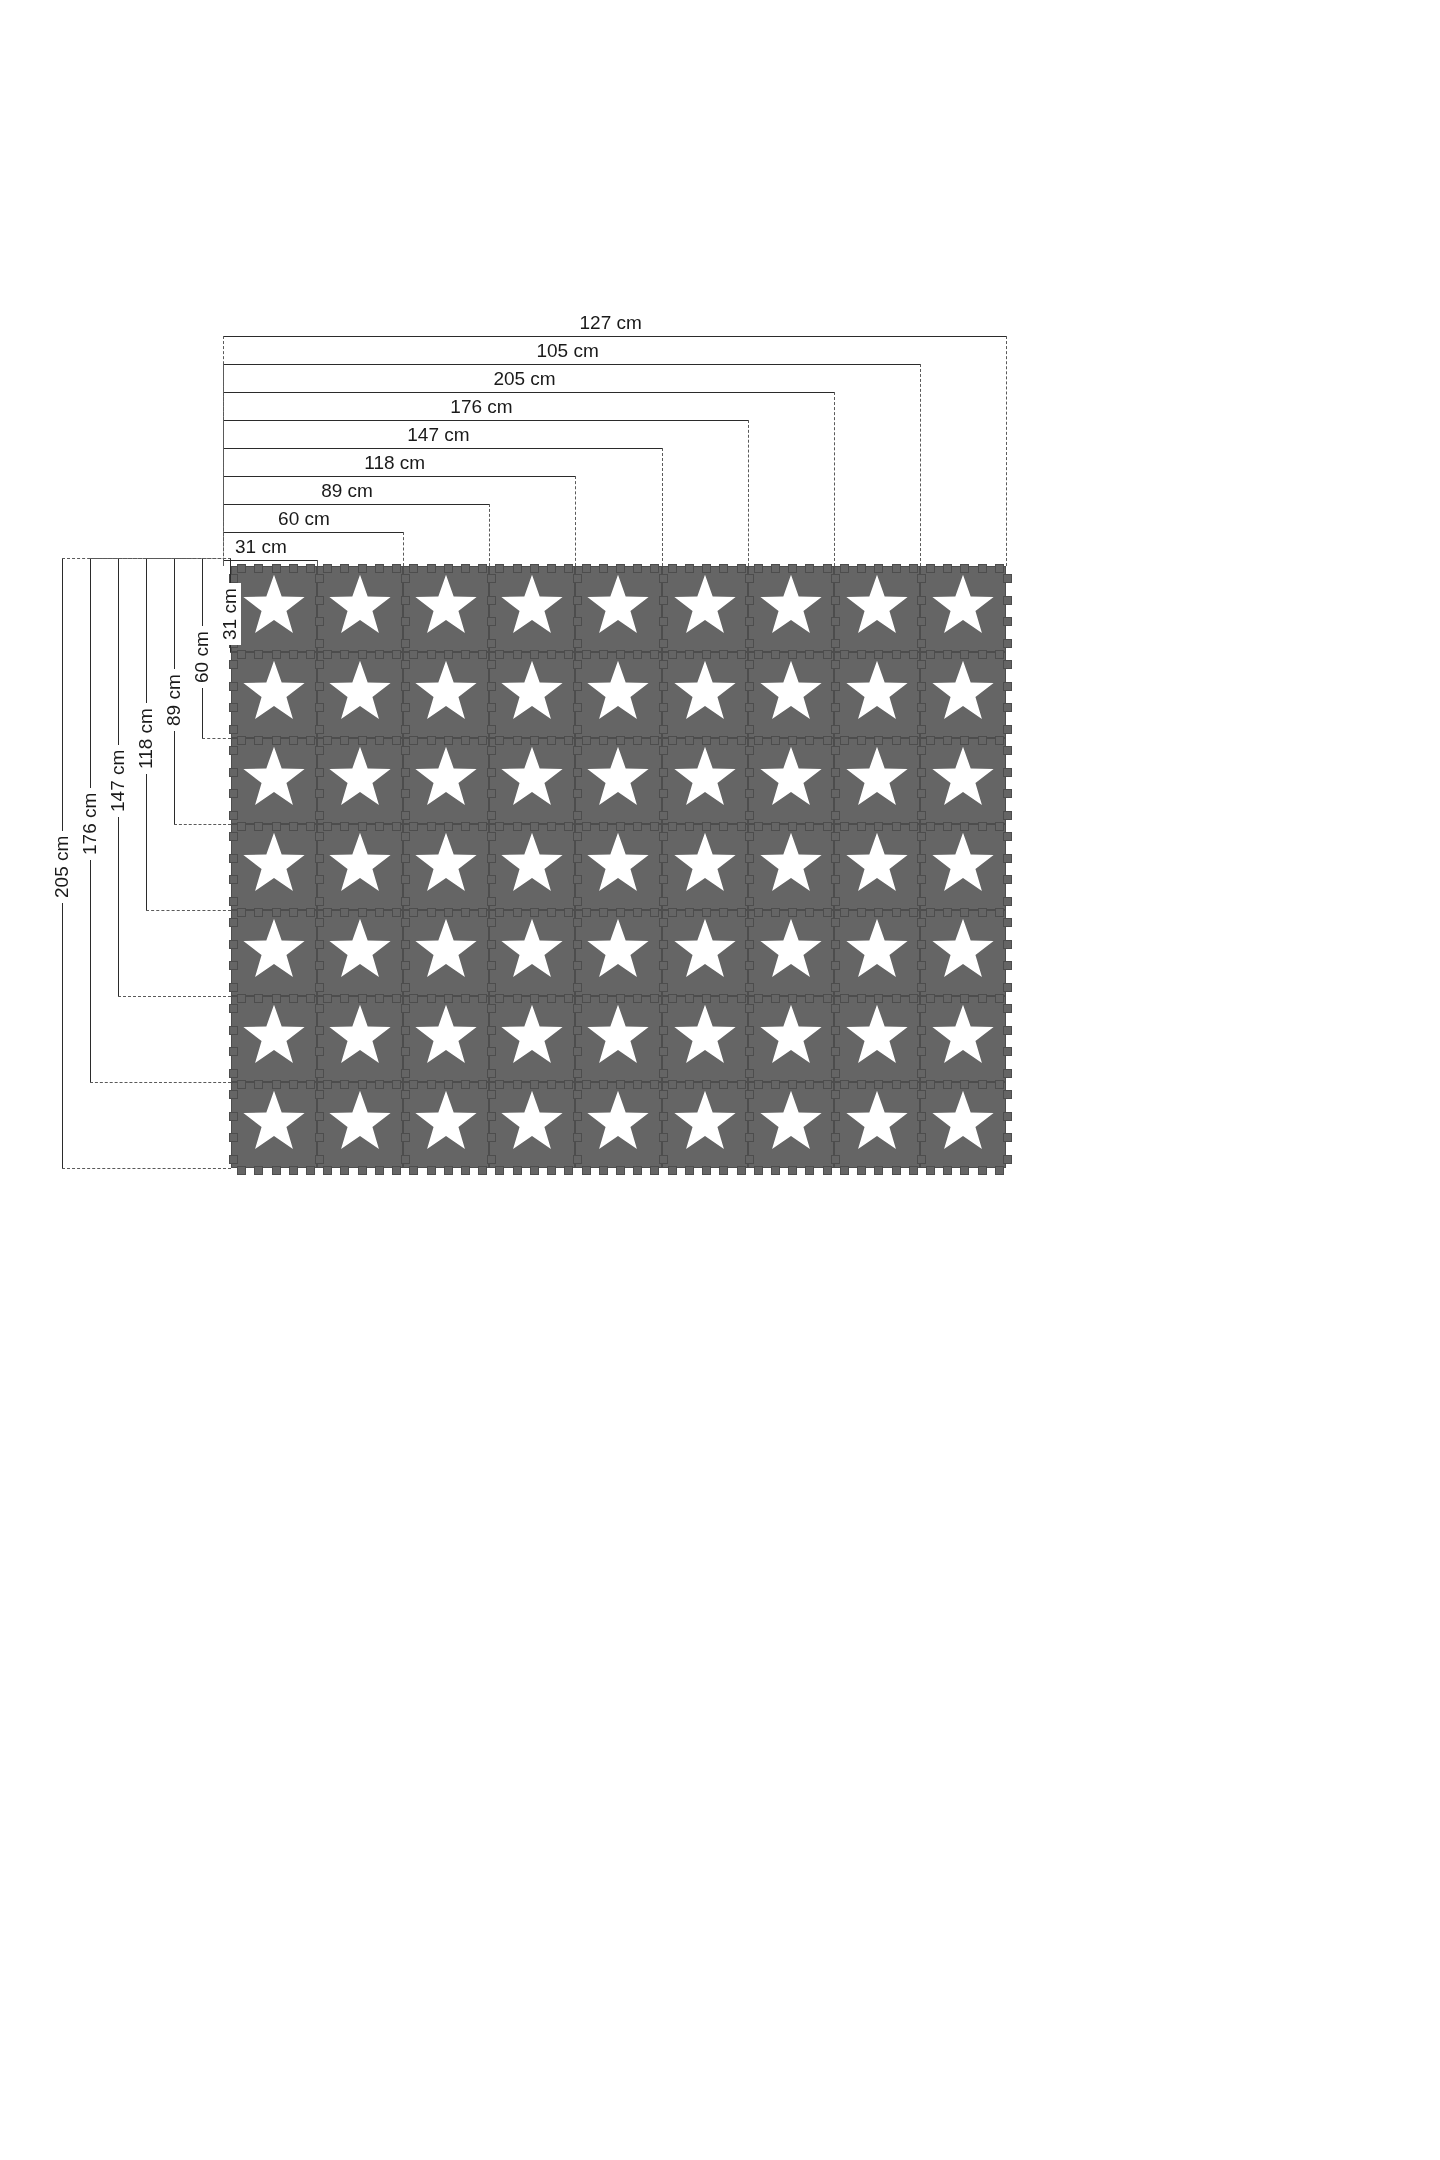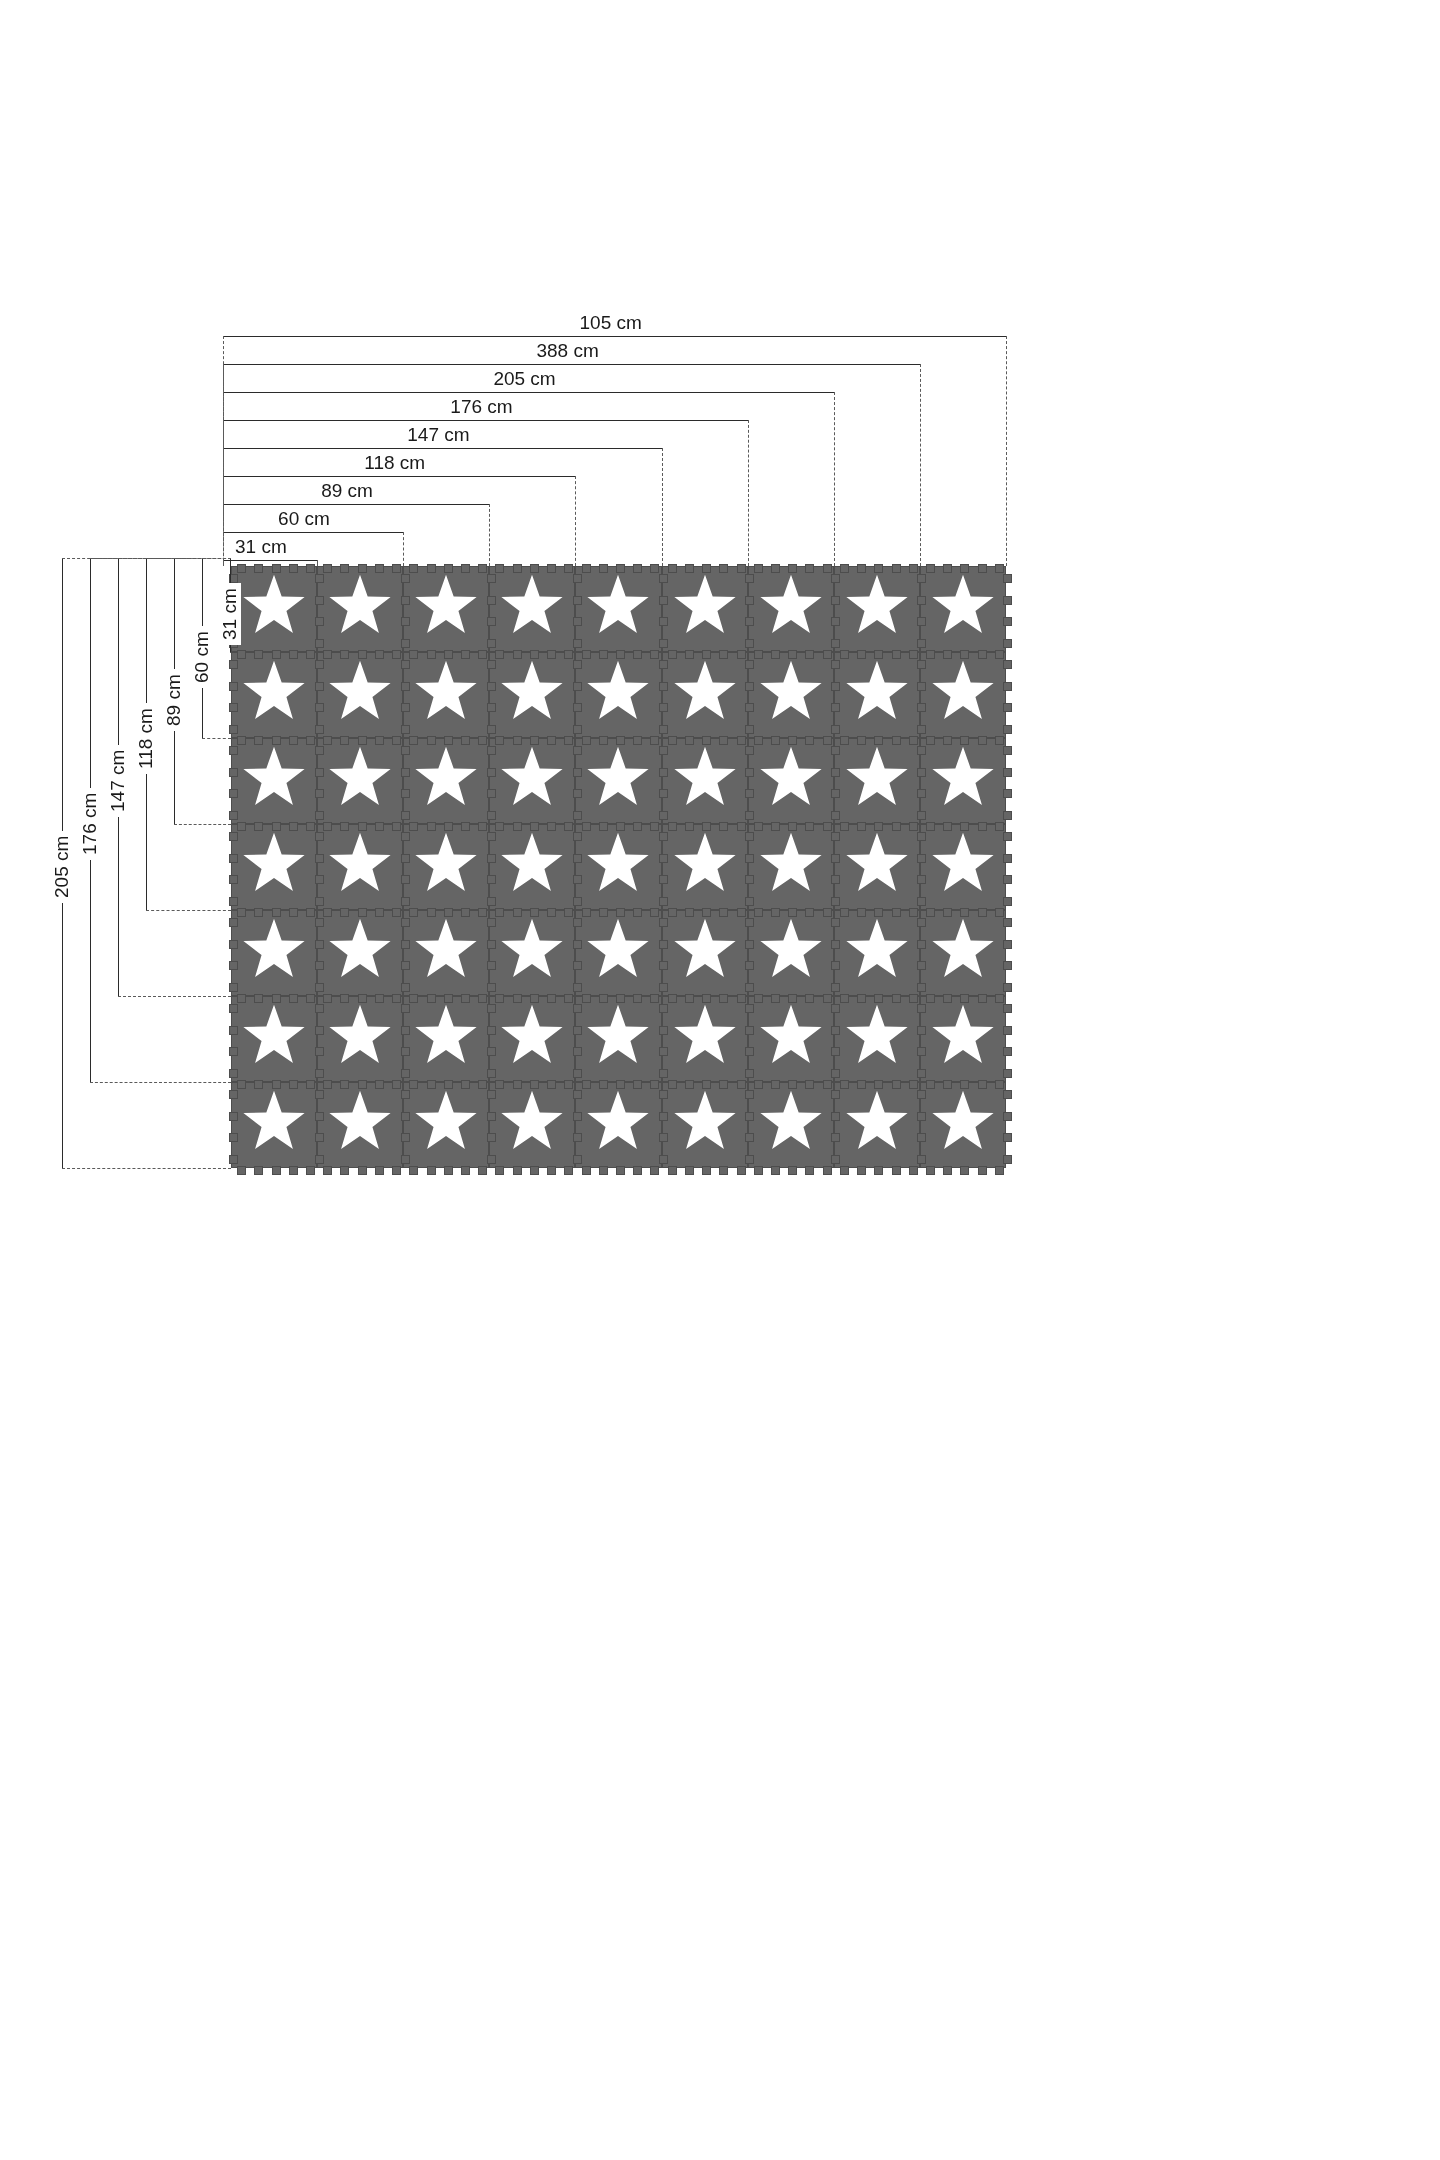--- a/index.html
+++ b/index.html
@@ -1036,25 +1036,25 @@
         <div class="nub" style="width: 7px; height: 7px; left: 82.6111px; top: 71.75px;"></div>
         <div class="star"><svg width="67.08" height="67.08" viewBox="0 0 100 100">
             <polygon points="50.00,2.00 61.46,34.22 95.65,35.17 68.55,56.03 78.21,88.83 50.00,69.50 21.79,88.83 31.45,56.03 4.35,35.17 38.54,34.22" fill="#ffffff"></polygon>
           </svg></div>
       </div>
     </div>
   <div id="dims-h">
       <div class="dimline solid" style="left: 223px; top: 336px; width: 783px;"></div>
       <div class="dimvert" style="left: 1006px; top: 336px; height: 230px;"></div>
       <div class="dimvert" style="left: 223px; top: 336px; height: 230px;"></div>
-      <div class="dimlabel" style="left: 574.5px; top: 312px;">105 cm</div>
+      <div class="dimlabel" style="left: 574.5px; top: 312px;">127 cm</div>
       <div class="dimline solid" style="left: 223px; top: 364px; width: 696.889px;"></div>
       <div class="dimvert" style="left: 919.889px; top: 364px; height: 202px;"></div>
       <div class="dimvert" style="left: 223px; top: 364px; height: 202px;"></div>
-      <div class="dimlabel" style="left: 531.444px; top: 340px;">388 cm</div>
+      <div class="dimlabel" style="left: 531.444px; top: 340px;">105 cm</div>
       <div class="dimline solid" style="left: 223px; top: 392px; width: 610.778px;"></div>
       <div class="dimvert" style="left: 833.778px; top: 392px; height: 174px;"></div>
       <div class="dimvert" style="left: 223px; top: 392px; height: 174px;"></div>
       <div class="dimlabel" style="left: 488.389px; top: 368px;">205 cm</div>
       <div class="dimline solid" style="left: 223px; top: 420px; width: 524.667px;"></div>
       <div class="dimvert" style="left: 747.667px; top: 420px; height: 146px;"></div>
       <div class="dimvert" style="left: 223px; top: 420px; height: 146px;"></div>
       <div class="dimlabel" style="left: 445.333px; top: 396px;">176 cm</div>
       <div class="dimline solid" style="left: 223px; top: 448px; width: 438.556px;"></div>
       <div class="dimvert" style="left: 661.556px; top: 448px; height: 118px;"></div>

